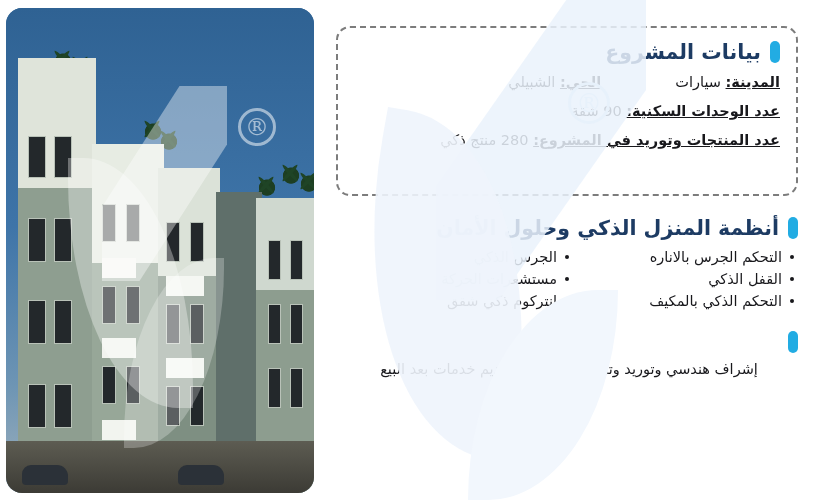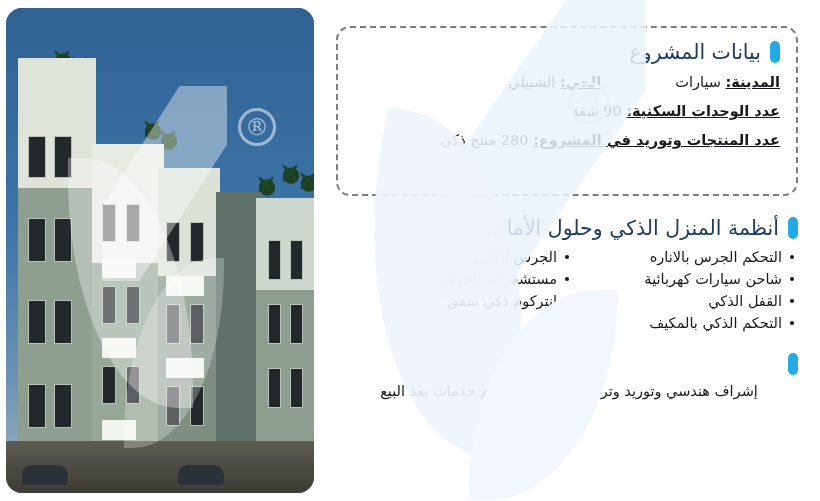--- a/index.html
+++ b/index.html
@@ -103,21 +103,21 @@
   }
   .pill {
     width: 10px;
     height: 22px;
     border-radius: 6px;
     background: #22ace3;
     flex: 0 0 auto;
   }
   .heading-text {
     font-size: 20.5px;
-    font-weight: normal;
+    font-weight: bold;
     color: #1d3b63;
     letter-spacing: 0;
     white-space: nowrap;
   }
 
   
   .card {
     position: relative;
     border: 2px dashed #7c7c7c;
     border-radius: 14px;
@@ -409,24 +409,20 @@
       </div>
 
       <div class="bullet-cols">
         <div class="bullet-col col-right">
           <div class="bullet">
             <span class="dot"></span>
             <span>التحكم الجرس بالاناره</span>
           </div>
           <div class="bullet">
             <span class="dot"></span>
-            <span>شاحن سيارات كهربائية</span>
-          </div>
-          <div class="bullet">
-            <span class="dot"></span>
             <span>القفل الذكي</span>
           </div>
           <div class="bullet">
             <span class="dot"></span>
             <span>التحكم الذكي بالمكيف</span>
           </div>
         </div>
 
         <div class="bullet-col col-left">
           <div class="bullet">

